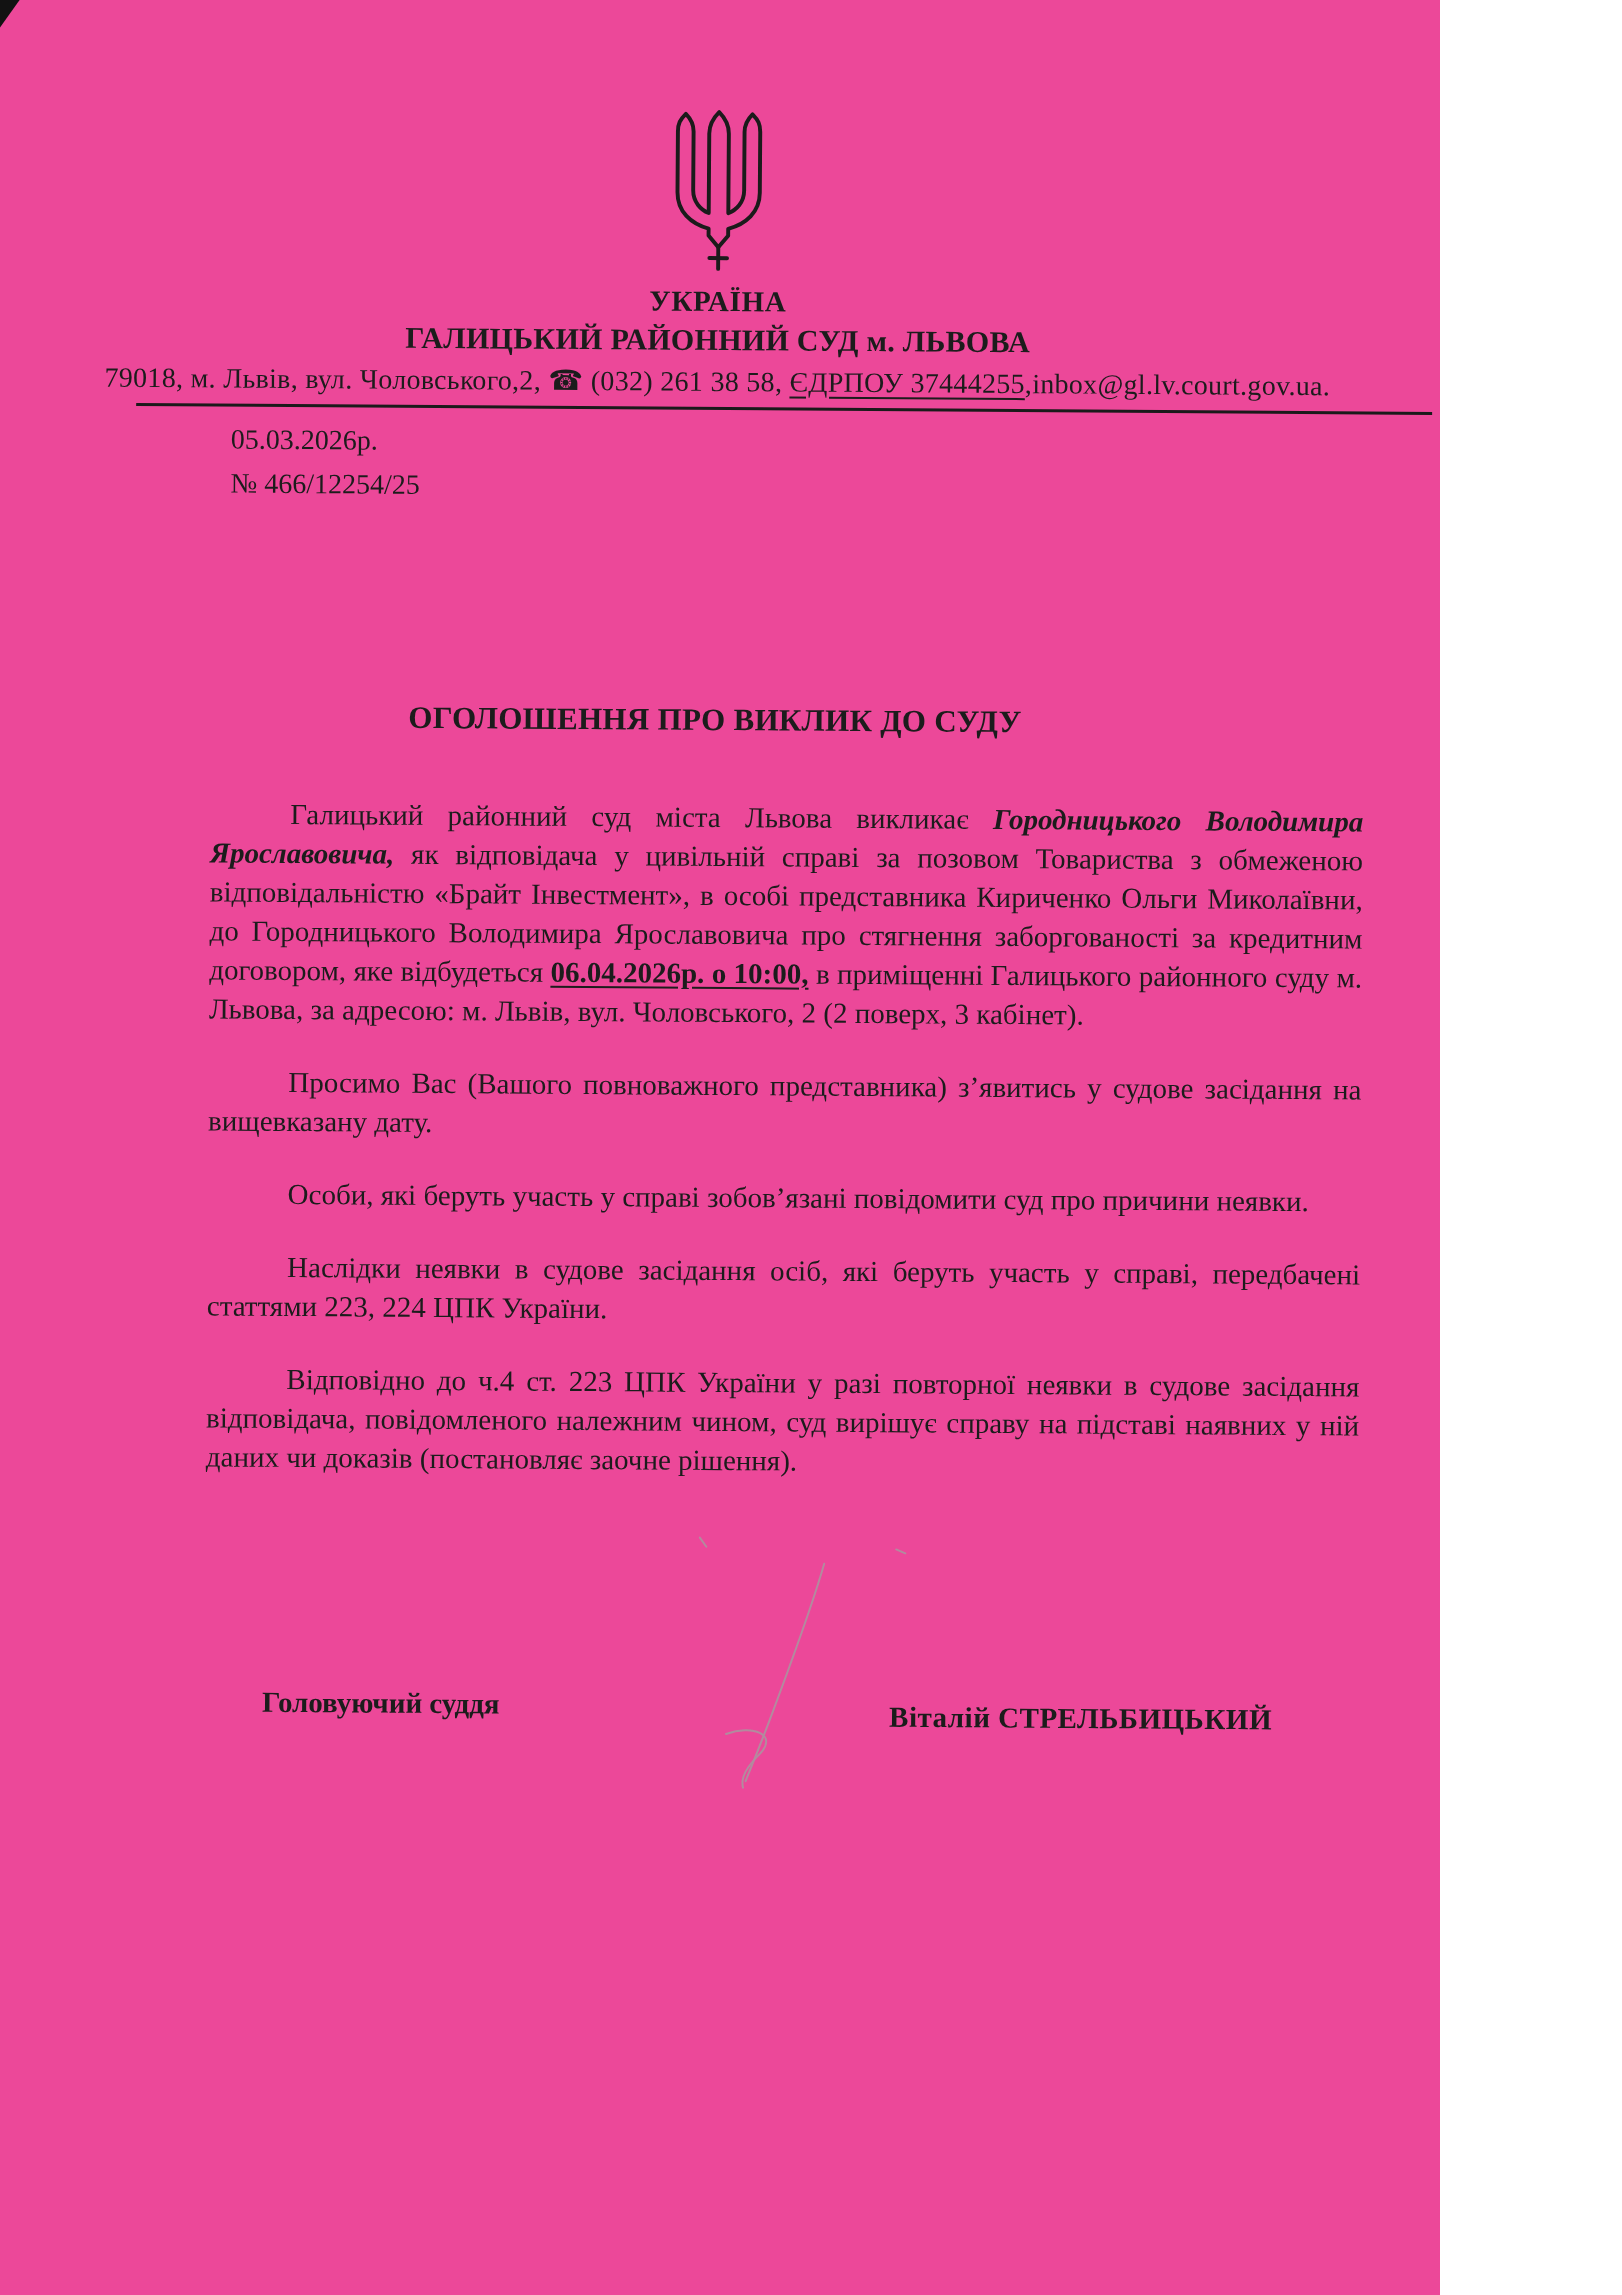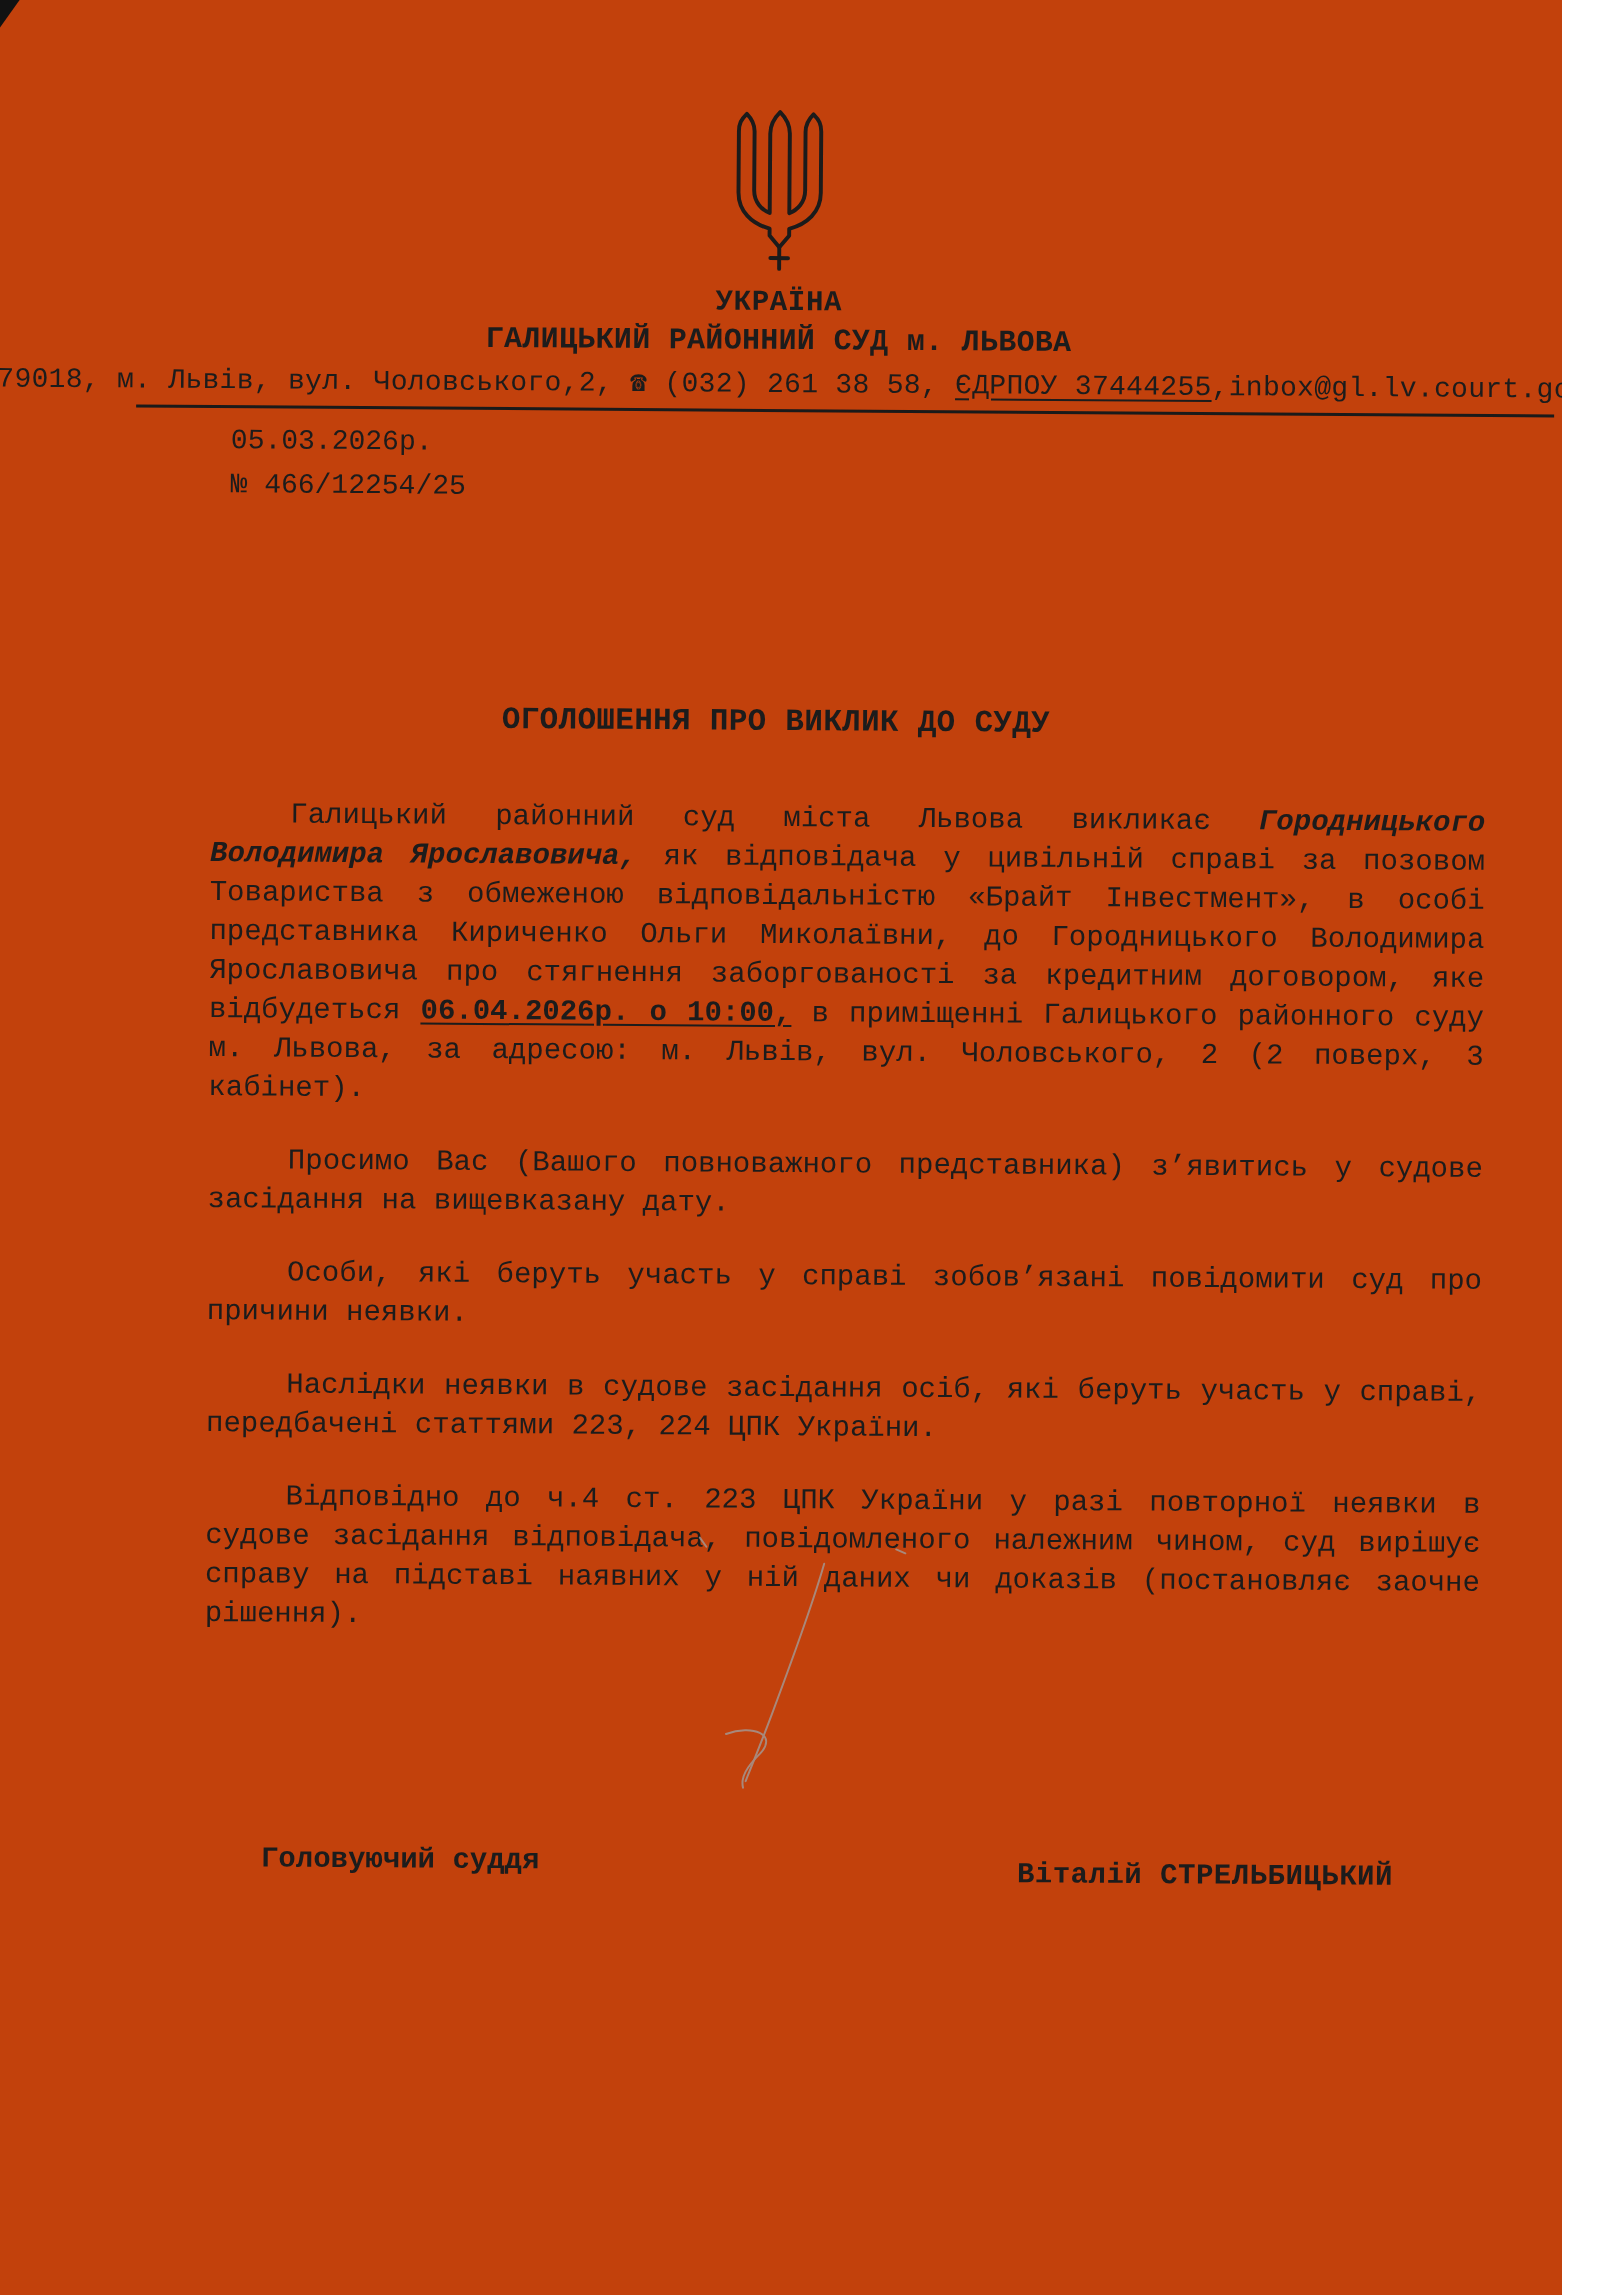--- a/index.html
+++ b/index.html
@@ -2,26 +2,26 @@
 <html style="font-size:10.5px"><head>
 <meta charset="utf-8">
 <style>
   html, body {
     margin: 0;
     padding: 0;
     background: #ffffff;
   }
   .page {
     position: relative;
-    width: 1562px;
+    width: 1440px;
     height: 2295px;
-    background: #c2410c;
+    background: #ec4899;
     overflow: hidden;
     color: #1c1c1c;
-    font-family: Liberation Mono, monospace;
+    font-family: Liberation Serif, serif;
   }
   .content {
     position: absolute;
     inset: 0;
     transform: rotate(0.4deg);
     transform-origin: 50% 0;
   }
   .corner-artifact {
     position: absolute;
     top: 0; left: 0;

